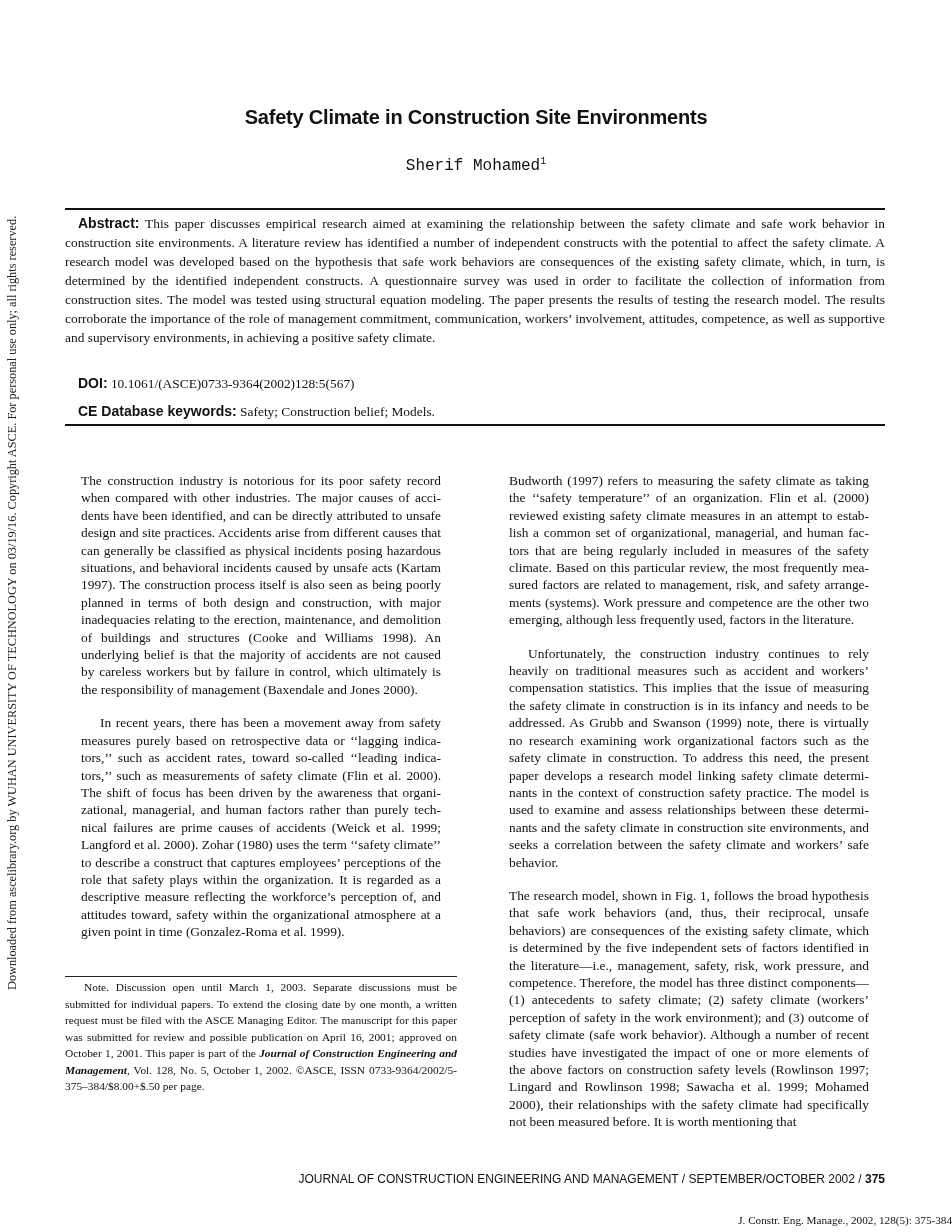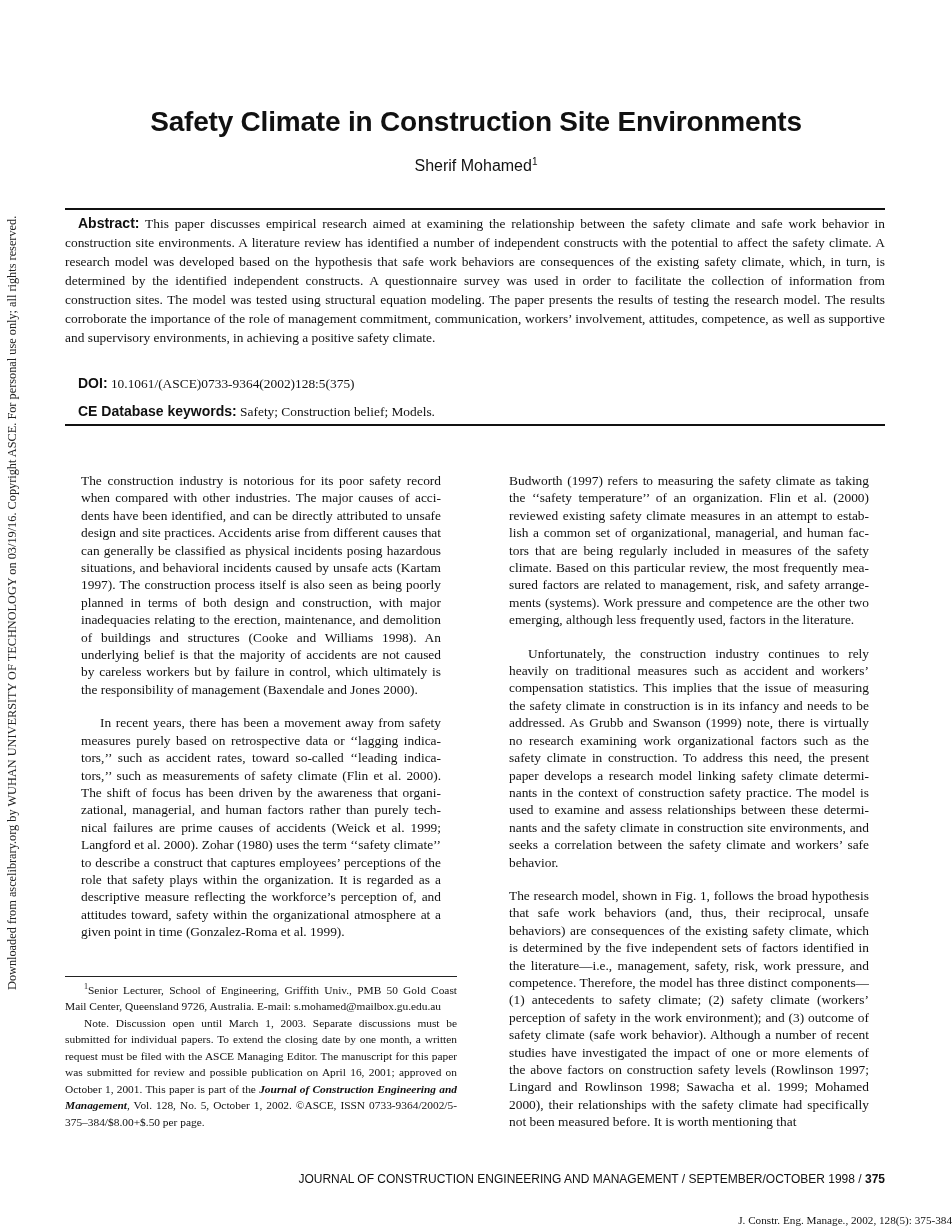--- a/index.html
+++ b/index.html
@@ -12,26 +12,26 @@
     }
     .watermark span {
       position: absolute; left: 0; top: 960px;
       transform-origin: 0 0; transform: rotate(-90deg);
       white-space: nowrap; font-family: "Liberation Serif", serif;
       font-size: 12.3px; color: #222; line-height: 18px; width: 945px;
       text-align: left;
     }
     .title {
       position: absolute; left: 0; width: 952px; top: 106px; text-align: center;
-      font-family: "Liberation Sans", sans-serif; font-weight: bold; font-size: 28px;
+      font-family: "Liberation Sans", sans-serif; font-weight: bold; font-size: 20px;
       letter-spacing: -0.2px;
     }
     .author {
       position: absolute; left: 0; width: 952px; top: 156px; text-align: center;
-      font-family: Liberation Sans, sans-serif; font-size: 16px;
+      font-family: Liberation Mono, monospace; font-size: 16px;
     }
     .author sup { font-size: 10px; }
     .rule { position: absolute; left: 65px; width: 820px; background: #111; }
     .rule.top { top: 208px; height: 2px; }
     .rule.bottom { top: 424px; height: 2px; }
     .abstract {
       position: absolute; left: 65px; width: 820px; top: 214px;
       font-size: 13.4px; line-height: 19px; text-align: justify;
     }
     .label { font-family: "Liberation Sans", sans-serif; font-weight: bold; font-size: 14px; margin-left: 13px; }
@@ -82,44 +82,43 @@
 
 <div class="rule top"></div>
 
 <div class="abstract">
   <span class="label">Abstract:</span>
   <span>This paper discusses empirical research aimed at examining the relationship between the safety climate and safe work behavior in construction site environments. A literature review has identified a number of independent constructs with the potential to affect the safety climate. A research model was developed based on the hypothesis that safe work behaviors are consequences of the existing safety climate, which, in turn, is determined by the identified independent constructs. A questionnaire survey was used in order to facilitate the collection of information from construction sites. The model was tested using structural equation modeling. The paper presents the results of testing the research model. The results corroborate the importance of the role of management commitment, communication, workers’ involvement, attitudes, competence, as well as supportive and supervisory environments, in achieving a positive safety climate.</span>
 </div>
 
 <div class="doi">
   <span class="label">DOI:</span>
-  <span>10.1061/(ASCE)0733-9364(2002)128:5(375)</span>
+  <span>10.1061/(ASCE)0733-9364(2002)128:5(567)</span>
 </div>
 
 <div class="keywords">
   <span class="label">CE Database keywords:</span>
   <span>Safety; Construction belief; Models.</span>
 </div>
 
 <div class="rule bottom"></div>
 
 <div class="col left">
   <p>The construction industry is notorious for its poor safety record when compared with other industries. The major causes of acci­dents have been identified, and can be directly attributed to unsafe design and site practices. Accidents arise from different causes that can generally be classified as physical incidents posing haz­ardous situations, and behavioral incidents caused by unsafe acts (Kartam 1997). The construction process itself is also seen as being poorly planned in terms of both design and construction, with major inadequacies relating to the erection, maintenance, and demolition of buildings and structures (Cooke and Williams 1998). An underlying belief is that the majority of accidents are not caused by careless workers but by failure in control, which ultimately is the responsibility of management (Baxendale and Jones 2000).</p>
   <p class="indent">In recent years, there has been a movement away from safety measures purely based on retrospective data or ‘‘lagging indica­tors,’’ such as accident rates, toward so-called ‘‘leading indica­tors,’’ such as measurements of safety climate (Flin et al. 2000). The shift of focus has been driven by the awareness that organi­zational, managerial, and human factors rather than purely tech­nical failures are prime causes of accidents (Weick et al. 1999; Langford et al. 2000). Zohar (1980) uses the term ‘‘safety cli­mate’’ to describe a construct that captures employees’ percep­tions of the role that safety plays within the organization. It is regarded as a descriptive measure reflecting the workforce’s per­ception of, and attitudes toward, safety within the organizational atmosphere at a given point in time (Gonzalez-Roma et al. 1999).</p>
 </div>
 
 <div class="fn-rule"></div>
 <div class="footnotes">
-  <p class="addr"><sup>1</sup><span>Senior Lecturer, School of Engineering, Griffith Univ., PMB 50 Gold Coast Mail Center, Queensland 9726, Australia. E-mail: s.mohamed@mailbox.gu.edu.au</span></p>
   <p><span>Note. Discussion open until March 1, 2003. Separate discussions must be submitted for individual papers. To extend the closing date by one month, a written request must be filed with the ASCE Managing Editor. The manuscript for this paper was submitted for review and possible publication on April 16, 2001; approved on October 1, 2001. This paper is part of the </span><b><i>Journal of Construction Engineering and Management</i></b><span>, Vol. 128, No. 5, October 1, 2002. ©ASCE, ISSN 0733-9364/2002/5-375–384/$8.00+$.50 per page.</span></p>
 </div>
 
 <div class="col right">
   <p>Budworth (1997) refers to measuring the safety climate as taking the ‘‘safety temperature’’ of an organization. Flin et al. (2000) reviewed existing safety climate measures in an attempt to estab­lish a common set of organizational, managerial, and human fac­tors that are being regularly included in measures of the safety climate. Based on this particular review, the most frequently mea­sured factors are related to management, risk, and safety arrange­ments (systems). Work pressure and competence are the other two emerging, although less frequently used, factors in the literature.</p>
   <p class="indent">Unfortunately, the construction industry continues to rely heavily on traditional measures such as accident and workers’ compensation statistics. This implies that the issue of measuring the safety climate in construction is in its infancy and needs to be addressed. As Grubb and Swanson (1999) note, there is virtually no research examining work organizational factors such as the safety climate in construction. To address this need, the present paper develops a research model linking safety climate determi­nants in the context of construction safety practice. The model is used to examine and assess relationships between these determi­nants and the safety climate in construction site environments, and seeks a correlation between the safety climate and workers’ safe behavior.</p>
   <p>The research model, shown in Fig. 1, follows the broad hypoth­esis that safe work behaviors (and, thus, their reciprocal, unsafe behaviors) are consequences of the existing safety climate, which is determined by the five independent sets of factors identified in the literature—i.e., management, safety, risk, work pressure, and competence. Therefore, the model has three distinct components—(1) antecedents to safety climate; (2) safety climate (workers’ perception of safety in the work environment); and (3) outcome of safety climate (safe work behavior). Although a num­ber of recent studies have investigated the impact of one or more elements of the above factors on construction safety levels (Row­linson 1997; Lingard and Rowlinson 1998; Sawacha et al. 1999; Mohamed 2000), their relationships with the safety climate had specifically not been measured before. It is worth mentioning that</p>
 </div>
 
 <div class="footer">
-  <span>JOURNAL OF CONSTRUCTION ENGINEERING AND MANAGEMENT / SEPTEMBER/OCTOBER 1998 / </span><b>375</b>
+  <span>JOURNAL OF CONSTRUCTION ENGINEERING AND MANAGEMENT / SEPTEMBER/OCTOBER 2002 / </span><b>375</b>
 </div>
 
 <div class="citation">J. Constr. Eng. Manage., 2002, 128(5): 375-384</div>
 
 </body></html>

